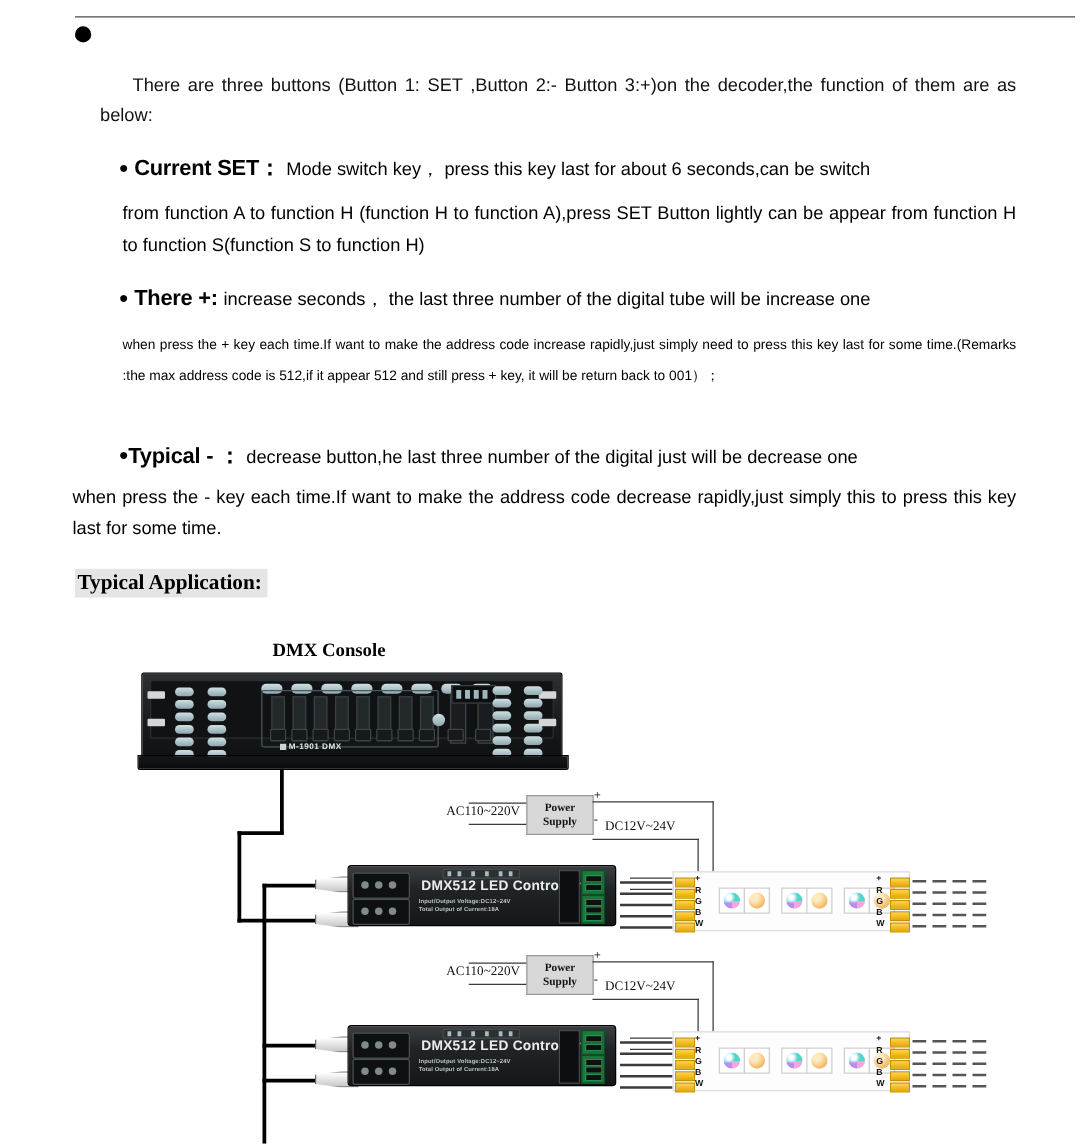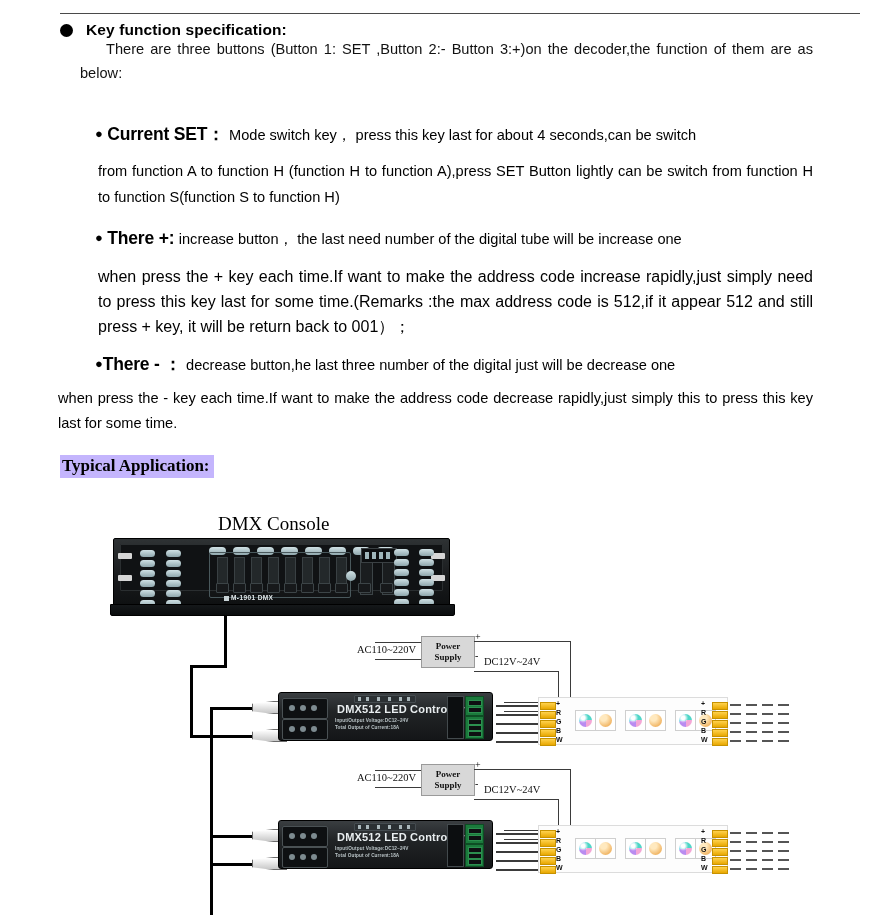--- a/index.html
+++ b/index.html
@@ -34,57 +34,57 @@
     font-size:15.5px;font-weight:bold;letter-spacing:.1px;
   }
 
   .para{
     position:absolute;
     font-size:14.6px;
     line-height:24px;
     text-align:justify;
     color:#111;
   }
-  .p-intro{left:80px;top:37px;width:733px;text-indent:26px;}
+  .p-intro{left:80px;top:57px;width:733px;text-indent:26px;}
 
   .sec{position:absolute;}
   .sec .lead{
     font-size:17.5px;font-weight:bold;letter-spacing:-.2px;
   }
   .sec .lead .dot{font-size:13px;vertical-align:2px;}
   .sec .body{font-size:14.6px;font-weight:normal;}
 
   .p-set{left:95px;top:122px;width:718px;}
   .p-set .l2{position:absolute;left:3px;top:36px;width:715px;font-size:14.6px;
              line-height:26px;text-align:justify;}
 
   .p-plus{left:95px;top:228px;width:718px;}
-  .p-plus .l2{position:absolute;left:3px;top:36px;width:715px;font-size:16px;
+  .p-plus .l2{position:absolute;left:3px;top:36px;width:715px;font-size:11px;
               line-height:25px;text-align:justify;}
 
   .p-minus{left:95px;top:352px;width:718px;}
   .p-minus .l2{position:absolute;left:-37px;top:34px;width:755px;font-size:14.6px;
                line-height:25px;text-align:justify;}
 
   .typ-app{
     position:absolute;left:60px;top:455px;
     font-family:"Liberation Serif", serif;
     font-size:17px;font-weight:bold;
-    background:#c4b5fd;
+    background:#e5e5e5;
     padding:1px 4px 2px 2px;
     text-align:right;
   }
 
   
   .diagram{position:absolute;left:0;top:505px;width:873px;height:410px;}
 
   .dmx-title{
     position:absolute;left:218px;top:8px;
     font-family:"Liberation Serif", serif;
-    font-size:19px;font-weight:normal;
+    font-size:15px;font-weight:bold;
   }
 
   
   .console{
     position:absolute;left:113px;top:33px;width:335px;height:68px;
     background:linear-gradient(#2e3234,#191b1d 55%,#0e1011);
     border:1px solid #000;border-radius:2px;
   }
   .console .face{
     position:absolute;left:6px;top:5px;right:6px;bottom:16px;
@@ -239,46 +239,45 @@
 <body>
 
 <div class="page">
 
   <div class="top-rule"></div>
 
   <div class="textblock">
 
     <div class="heading-row">
       <span class="bullet-big"></span>
-      <span class="h-txt">Key function specification:</span>
     </div>
 
     <div class="para p-intro">There are three buttons (Button 1: SET ,Button 2:- Button 3:+)on the decoder,the function of them are as below:</div>
 
     <div class="sec p-set">
       <div>
         <span class="lead"><span class="dot">●</span>
           <span>Current SET</span><span>：</span></span>
-        <span class="body">Mode switch key，  press this key last for about 4 seconds,can be switch</span>
-      </div>
-      <div class="l2">from function A to function H (function H to function A),press SET Button lightly can be switch from function H to function S(function S to function H)</div>
+        <span class="body">Mode switch key，  press this key last for about 6 seconds,can be switch</span>
+      </div>
+      <div class="l2">from function A to function H (function H to function A),press SET Button lightly can be appear from function H to function S(function S to function H)</div>
     </div>
 
     <div class="sec p-plus">
       <div>
         <span class="lead"><span class="dot">●</span>
           <span>There +:</span></span>
-        <span class="body">increase button，  the last need number of the digital tube will be increase one</span>
+        <span class="body">increase seconds，  the last three number of the digital tube will be increase one</span>
       </div>
       <div class="l2">when press the + key each time.If want to make the address code increase rapidly,just simply need to press this key last for some time.(Remarks :the max address code is 512,if it appear 512 and still press + key, it will be return back to 001）；</div>
     </div>
 
     <div class="sec p-minus">
       <div>
-        <span class="lead"><span class="dot">●</span><span>There -</span>
+        <span class="lead"><span class="dot">●</span><span>Typical -</span>
           <span>：</span></span>
         <span class="body">decrease button,he last three number of the digital just will be decrease one</span>
       </div>
       <div class="l2">when press the - key each time.If want to make the address code decrease rapidly,just simply this to press this key last for some time.</div>
     </div>
 
     <div class="typ-app">Typical Application:</div>
   </div>
 
   <div class="diagram">

